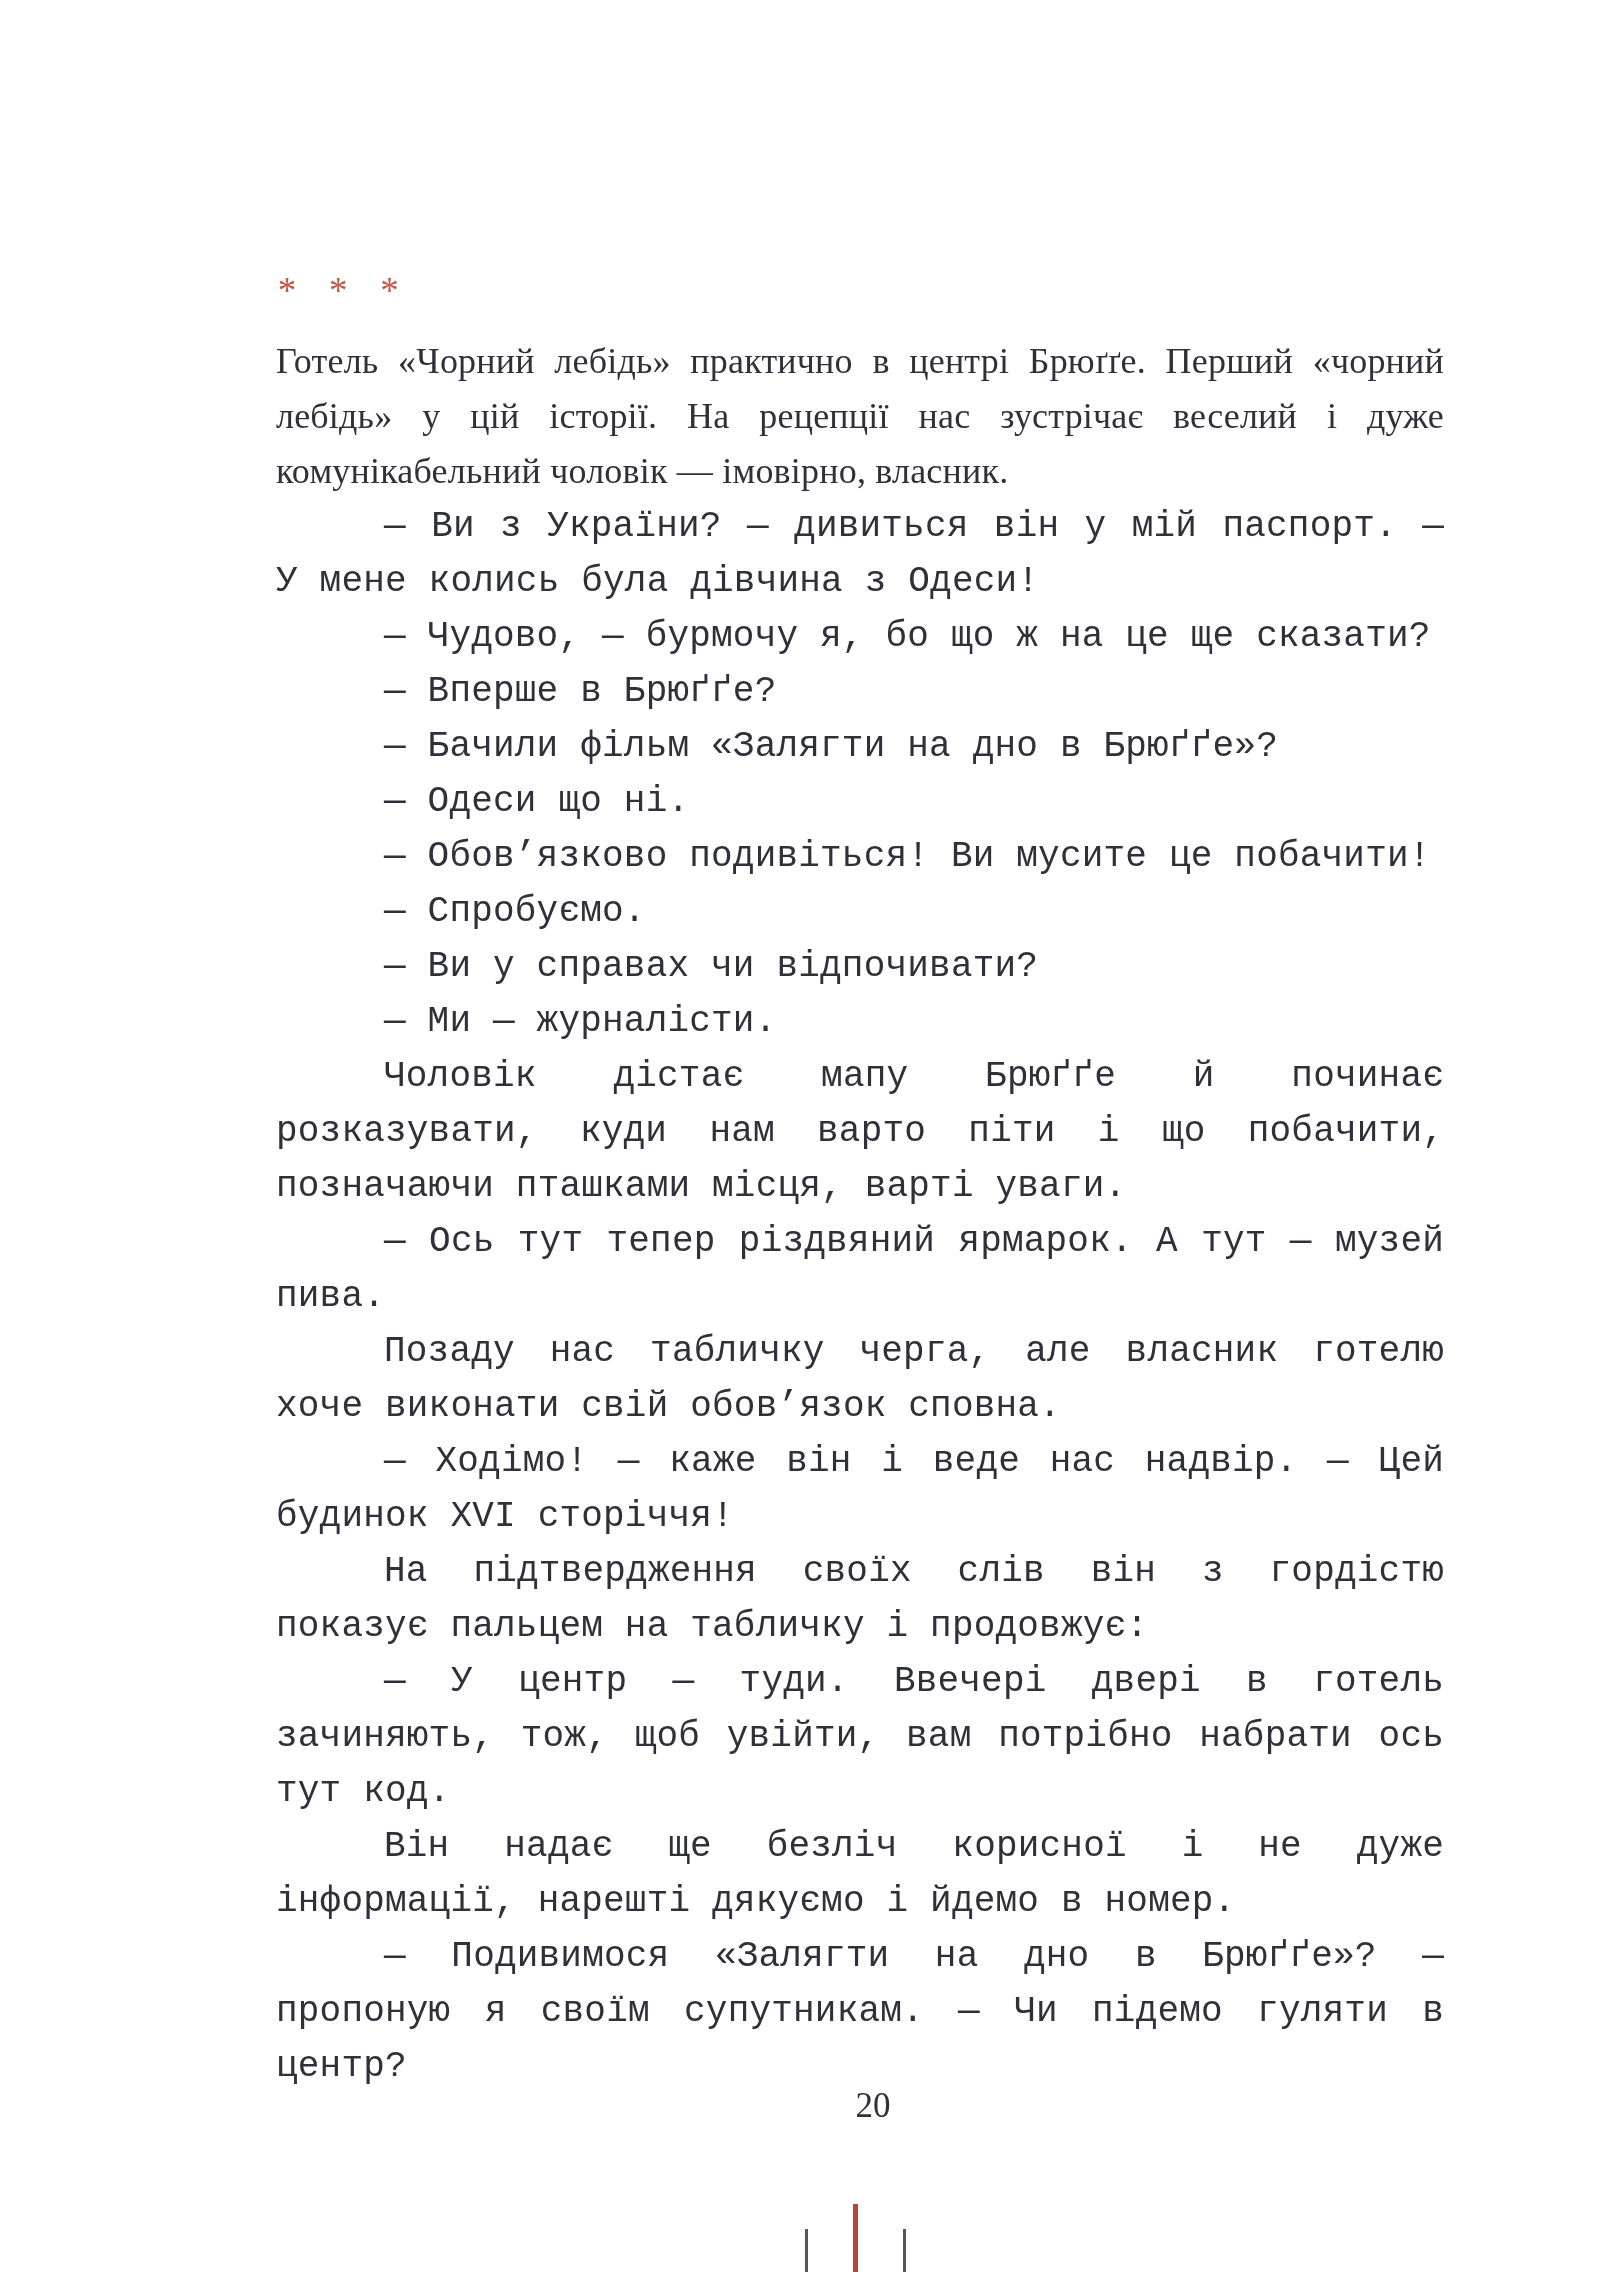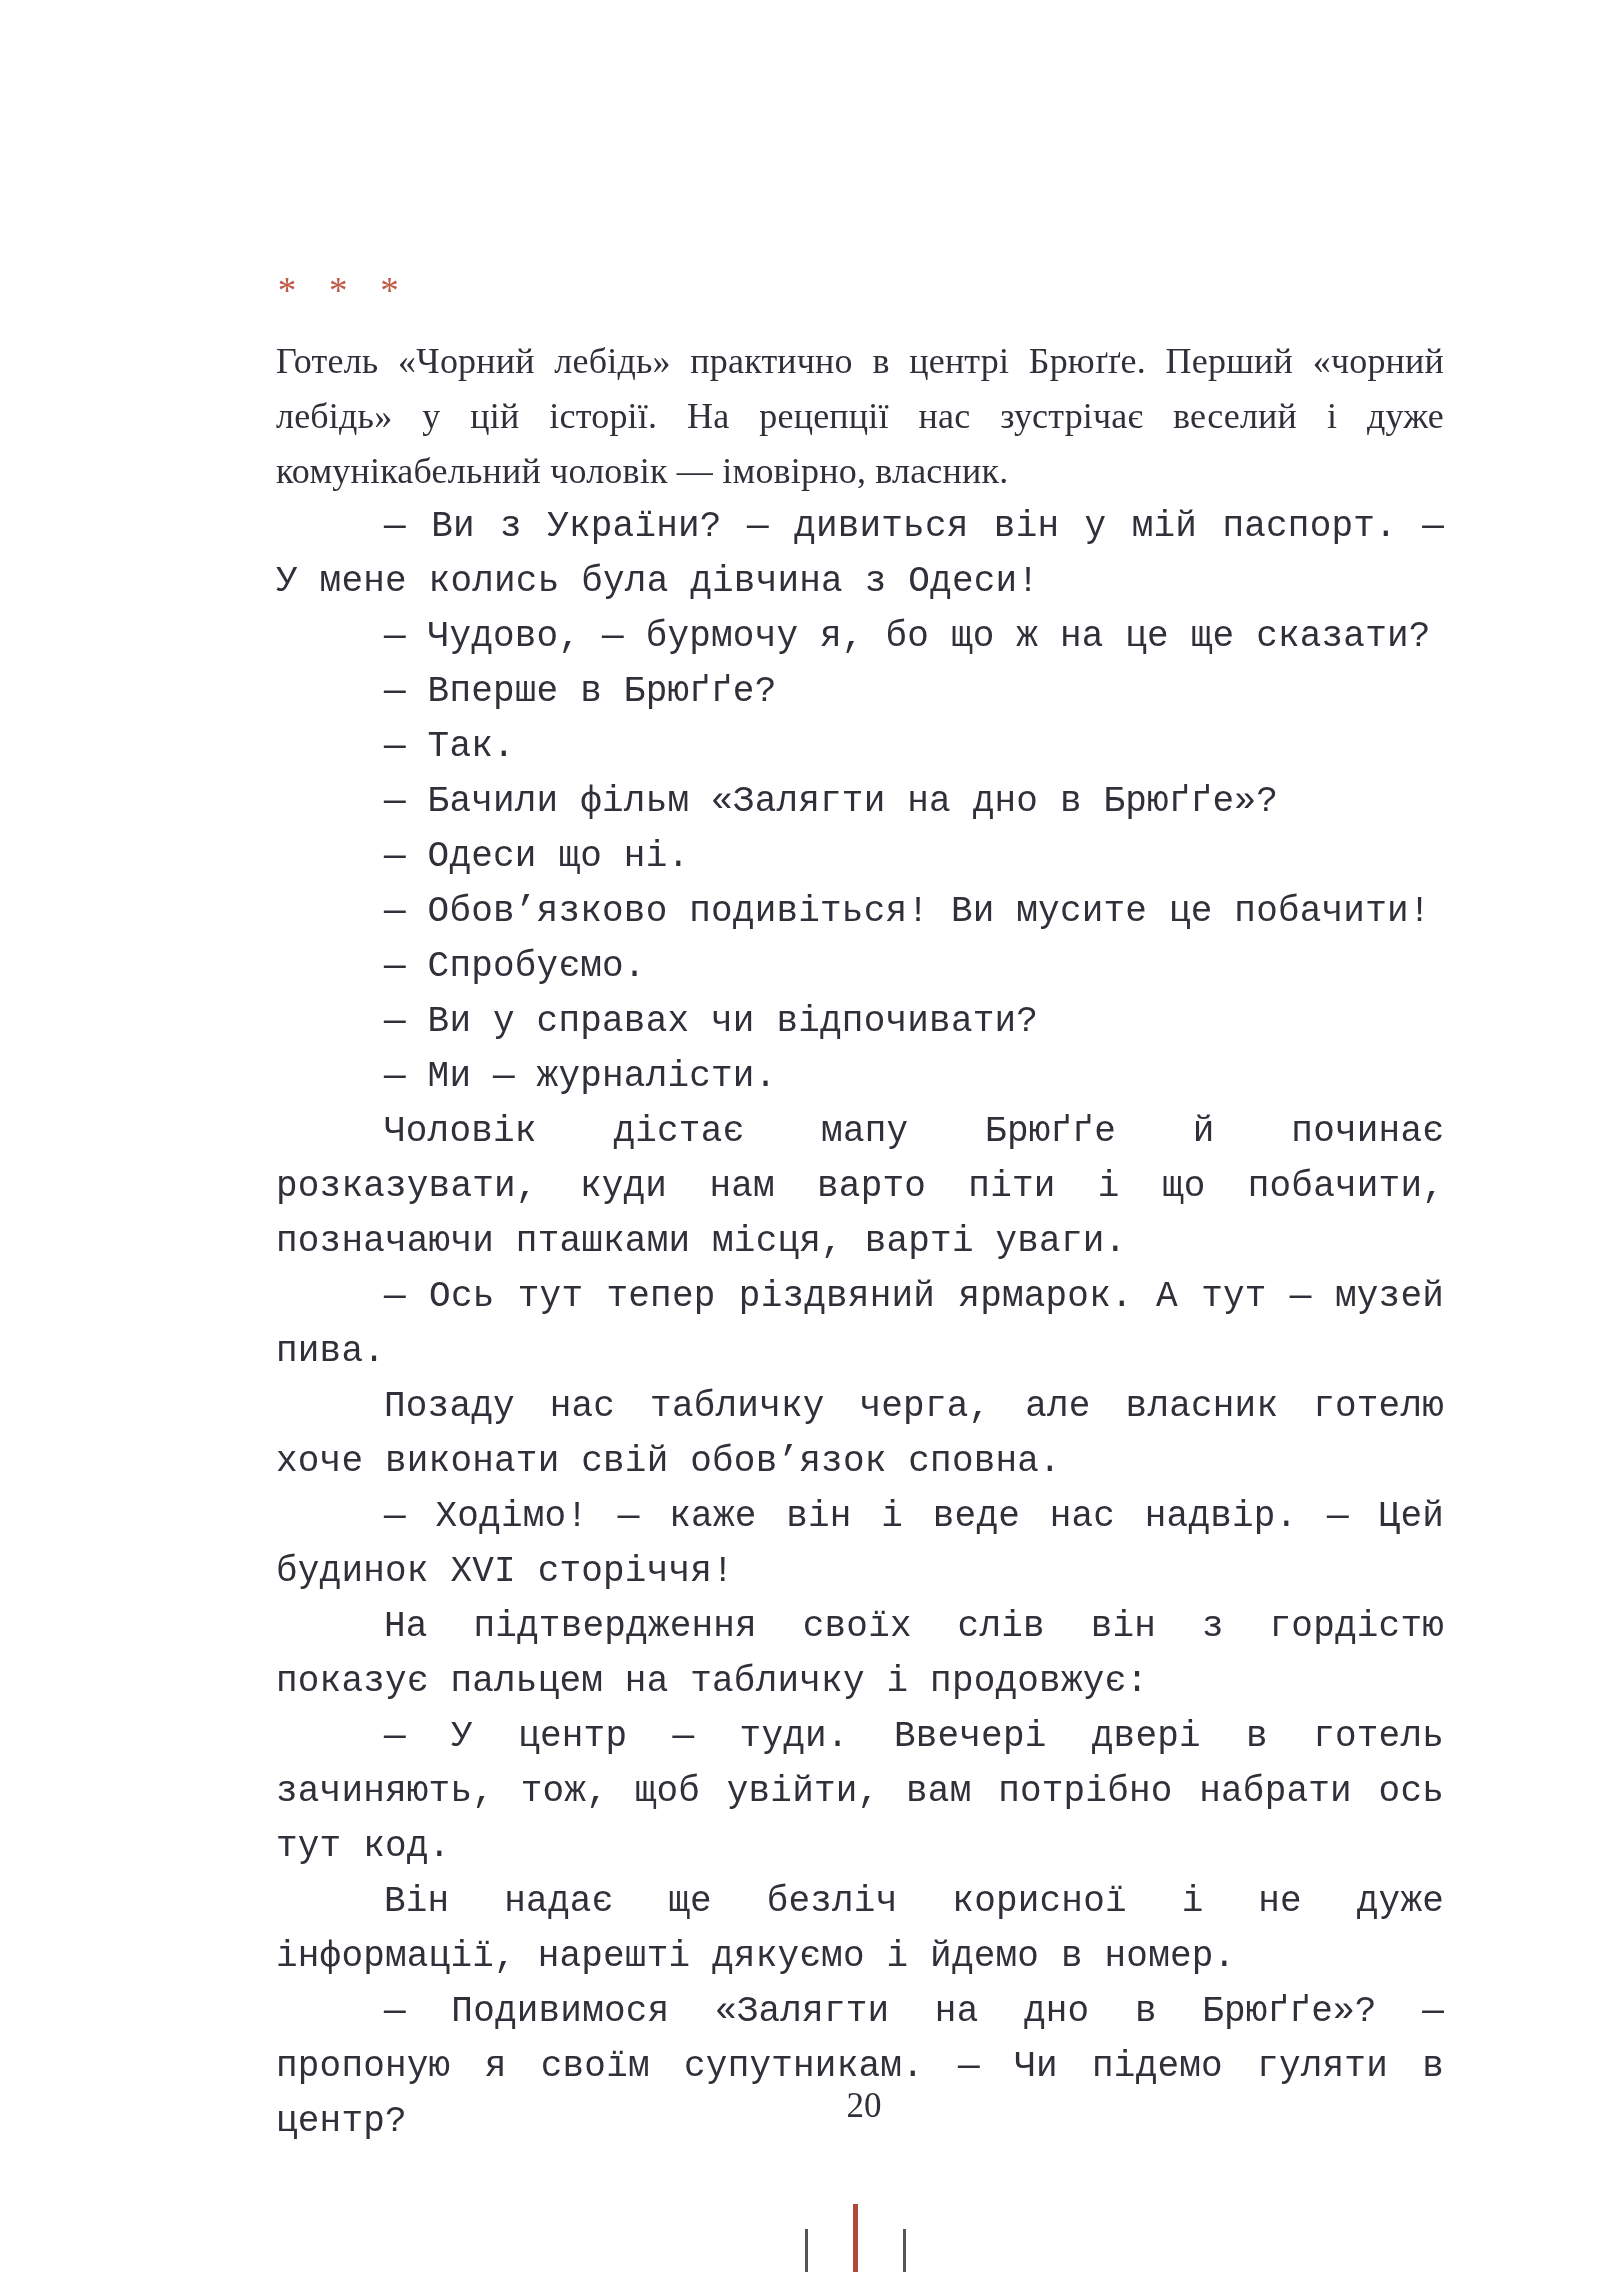--- a/index.html
+++ b/index.html
@@ -39,21 +39,21 @@
     text-align: justify;
     text-justify: inter-word;
     hyphens: auto;
   }
   .para.indent {
     text-indent: 108px;
     font-family: Liberation Mono, monospace;
   }
   .page-number {
     position: absolute;
-    left: 280px;
+    left: 289px;
     top: 2086px;
     width: 1168px;
     text-align: center;
     font-size: 35px;
     color: #30303a;
   }
   .deco {
     position: absolute;
   }
   .deco-left {
@@ -84,21 +84,20 @@
 <div class="page">
 
   <div class="text-block">
 
     <div class="separator">* * *</div>
 
     <p class="para">Готель «Чорний лебідь» практично в центрі Брюґґе. Перший «чорний лебідь» у цій історії. На рецепції нас зустрічає веселий і дуже комунікабельний чоловік — імовірно, власник.</p>
     <p class="para indent">— Ви з України? — дивиться він у мій паспорт. — У мене колись була дівчина з Одеси!</p>
     <p class="para indent">— Чудово, — бурмочу я, бо що ж на це ще сказати?</p>
     <p class="para indent">— Вперше в Брюґґе?</p>
-    <p class="para indent">— Так.</p>
     <p class="para indent">— Бачили фільм «Залягти на дно в Брюґґе»?</p>
     <p class="para indent">— Одеси що ні.</p>
     <p class="para indent">— Обов’язково подивіться! Ви мусите це побачити!</p>
     <p class="para indent">— Спробуємо.</p>
     <p class="para indent">— Ви у справах чи відпочивати?</p>
     <p class="para indent">— Ми — журналісти.</p>
     <p class="para indent">Чоловік дістає мапу Брюґґе й починає розказувати, куди нам варто піти і що побачити, позначаючи пташками місця, варті уваги.</p>
     <p class="para indent">— Ось тут тепер різдвяний ярмарок. А тут — музей пива.</p>
     <p class="para indent">Позаду нас табличку черга, але власник готелю хоче виконати свій обов’язок сповна.</p>
     <p class="para indent">— Ходімо! — каже він і веде нас надвір. — Цей будинок XVI сторіччя!</p>

